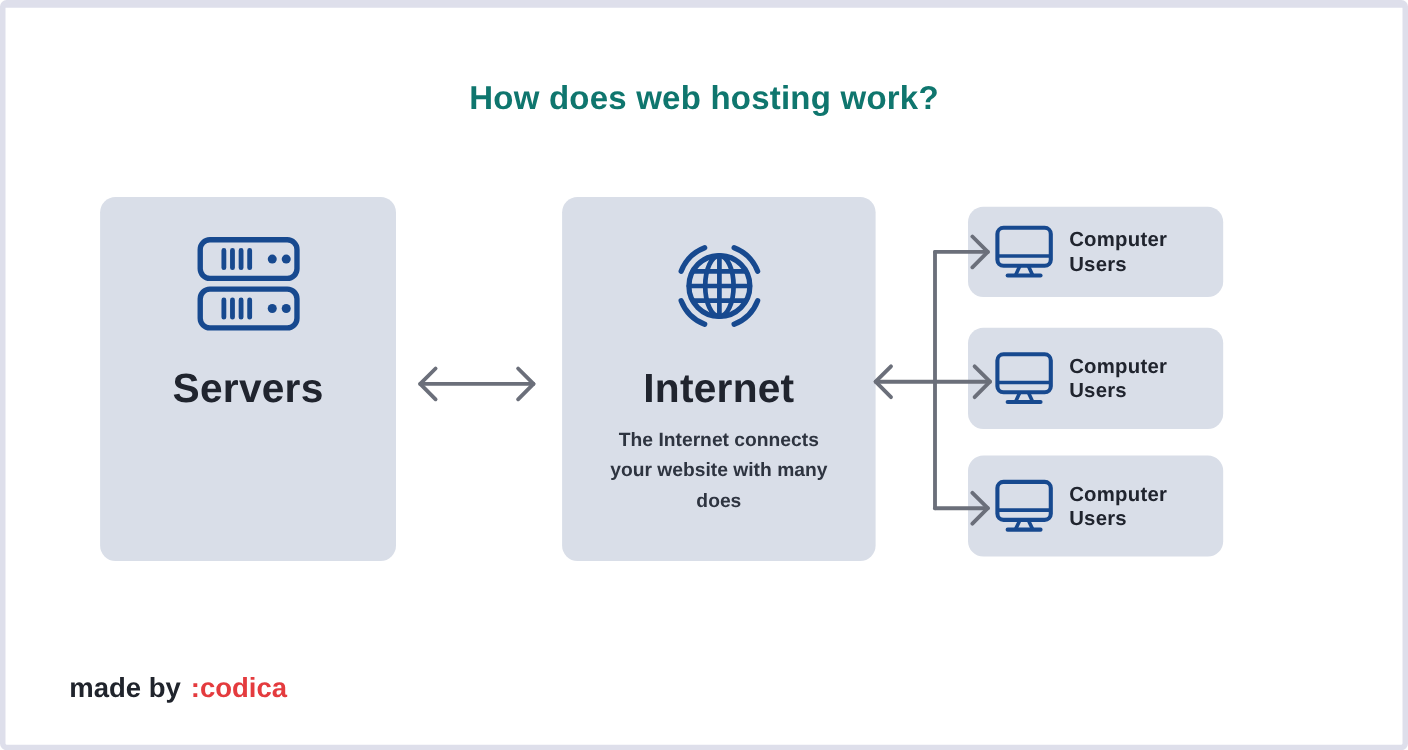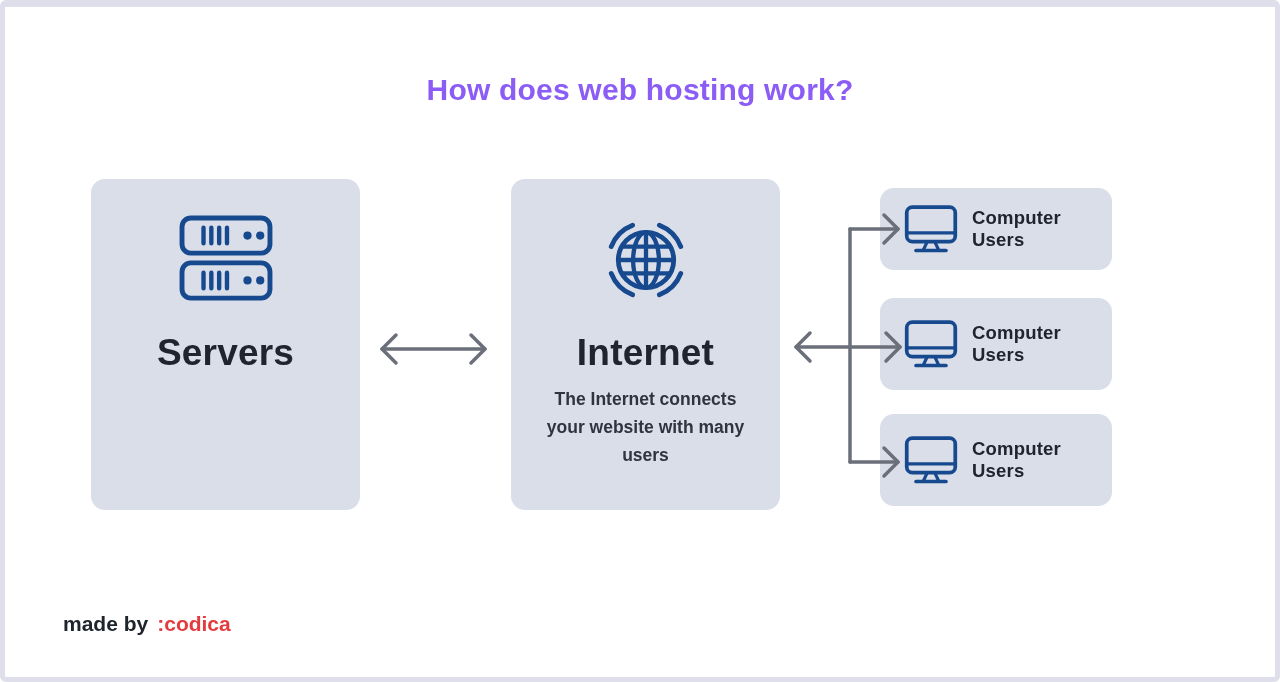--- a/index.html
+++ b/index.html
@@ -6,30 +6,30 @@
   body{font-family:"Liberation Sans",sans-serif;-webkit-font-smoothing:antialiased;}
 
   .canvas{
     position:relative;width:1280px;height:682px;box-sizing:border-box;
     background:#ffffff;border:5px solid #dedfeb;border-top-width:7px;
     border-radius:6px;overflow:hidden;
   }
 
   .page-title{
     position:absolute;top:66px;left:0;right:0;margin:0;text-align:center;
-    font-size:30px;font-weight:800;letter-spacing:.2px;color:#8b5cf6;
+    font-size:30px;font-weight:800;letter-spacing:.2px;color:#0f766e;
   }
 
   
   .card{
     position:absolute;top:172px;width:269px;height:331px;
     background:#d9dee8;border-radius:14px;text-align:center;
   }
   .card-servers{left:86px;}
-  .card-internet{left:506px;}
+  .card-internet{left:506px;padding-left:16px;}
   .card .big-icon{position:absolute;left:50%;transform:translateX(-50%);display:flex;}
   .card-servers .big-icon{top:36px;}
   .card-internet .big-icon{top:38px;}
   .card h2{
     position:absolute;top:153px;left:0;width:100%;margin:0;
     font-size:37px;font-weight:800;color:#20242e;letter-spacing:.2px;
   }
   .card p{
     position:absolute;top:206px;left:50%;transform:translateX(-50%);
     width:218px;margin:0;font-size:17.5px;font-weight:700;
@@ -41,21 +41,21 @@
     position:absolute;left:875px;width:232px;background:#d9dee8;
     border-radius:14px;display:flex;align-items:center;
   }
   .user-card .mon-icon{margin-left:23px;display:flex;flex:0 0 auto;}
   .user-label{margin-left:13px;font-size:18.5px;font-weight:800;color:#20242e;letter-spacing:.2px;}
 
   
   .arrows{position:absolute;left:0;top:0;pointer-events:none;}
 
   
-  .made-by{position:absolute;left:58px;top:605px;font-size:21px;font-weight:800;color:#20242c;}
+  .made-by{position:absolute;left:58px;top:605px;font-size:25px;font-weight:800;color:#20242c;}
   .made-by .brand{color:#e43b3e;margin-left:9px;}
   .website{position:absolute;right:57px;top:607px;font-size:26px;font-weight:800;color:#20242c;}
 </style>
 </head>
 <body>
 
 <div class="canvas">
 
   <h1 class="page-title">How does web hosting work?</h1>
 
@@ -83,21 +83,21 @@
         <path d="M0 -29 V29" stroke-width="4.5"></path>
         <path d="M-29 0 H29" stroke-width="4.5"></path>
         <path d="M-25.4 -14 H25.4 M-25.4 14 H25.4" stroke-width="4.5"></path>
         <path d="M36.4 -14 A39 39 0 0 0 14 -36.4" stroke-width="5"></path>
         <path d="M-14 -36.4 A39 39 0 0 0 -36.4 -14" stroke-width="5"></path>
         <path d="M-36.4 14 A39 39 0 0 0 -14 36.4" stroke-width="5"></path>
         <path d="M14 36.4 A39 39 0 0 0 36.4 14" stroke-width="5"></path>
       </svg>
     </span>
     <h2>Internet</h2>
-    <p>The Internet connects your website with many users</p>
+    <p>The Internet connects your website with many does</p>
   </section>
 
   <section class="user-card" style="top:181px;height:82px;">
     <span class="mon-icon">
       <svg width="56" height="51" viewBox="0 0 60 54" fill="none" stroke="#17498f" stroke-linecap="round" stroke-linejoin="round">
         <rect x="4" y="3" width="52" height="37" rx="6" stroke-width="4"></rect>
         <path d="M5 30.5 H55" stroke-width="3.5"></path>
         <path d="M25.5 41 L22 48.5 M34.5 41 L38 48.5" stroke-width="3.5"></path>
         <path d="M14 49.5 H46" stroke-width="4"></path>
       </svg>

